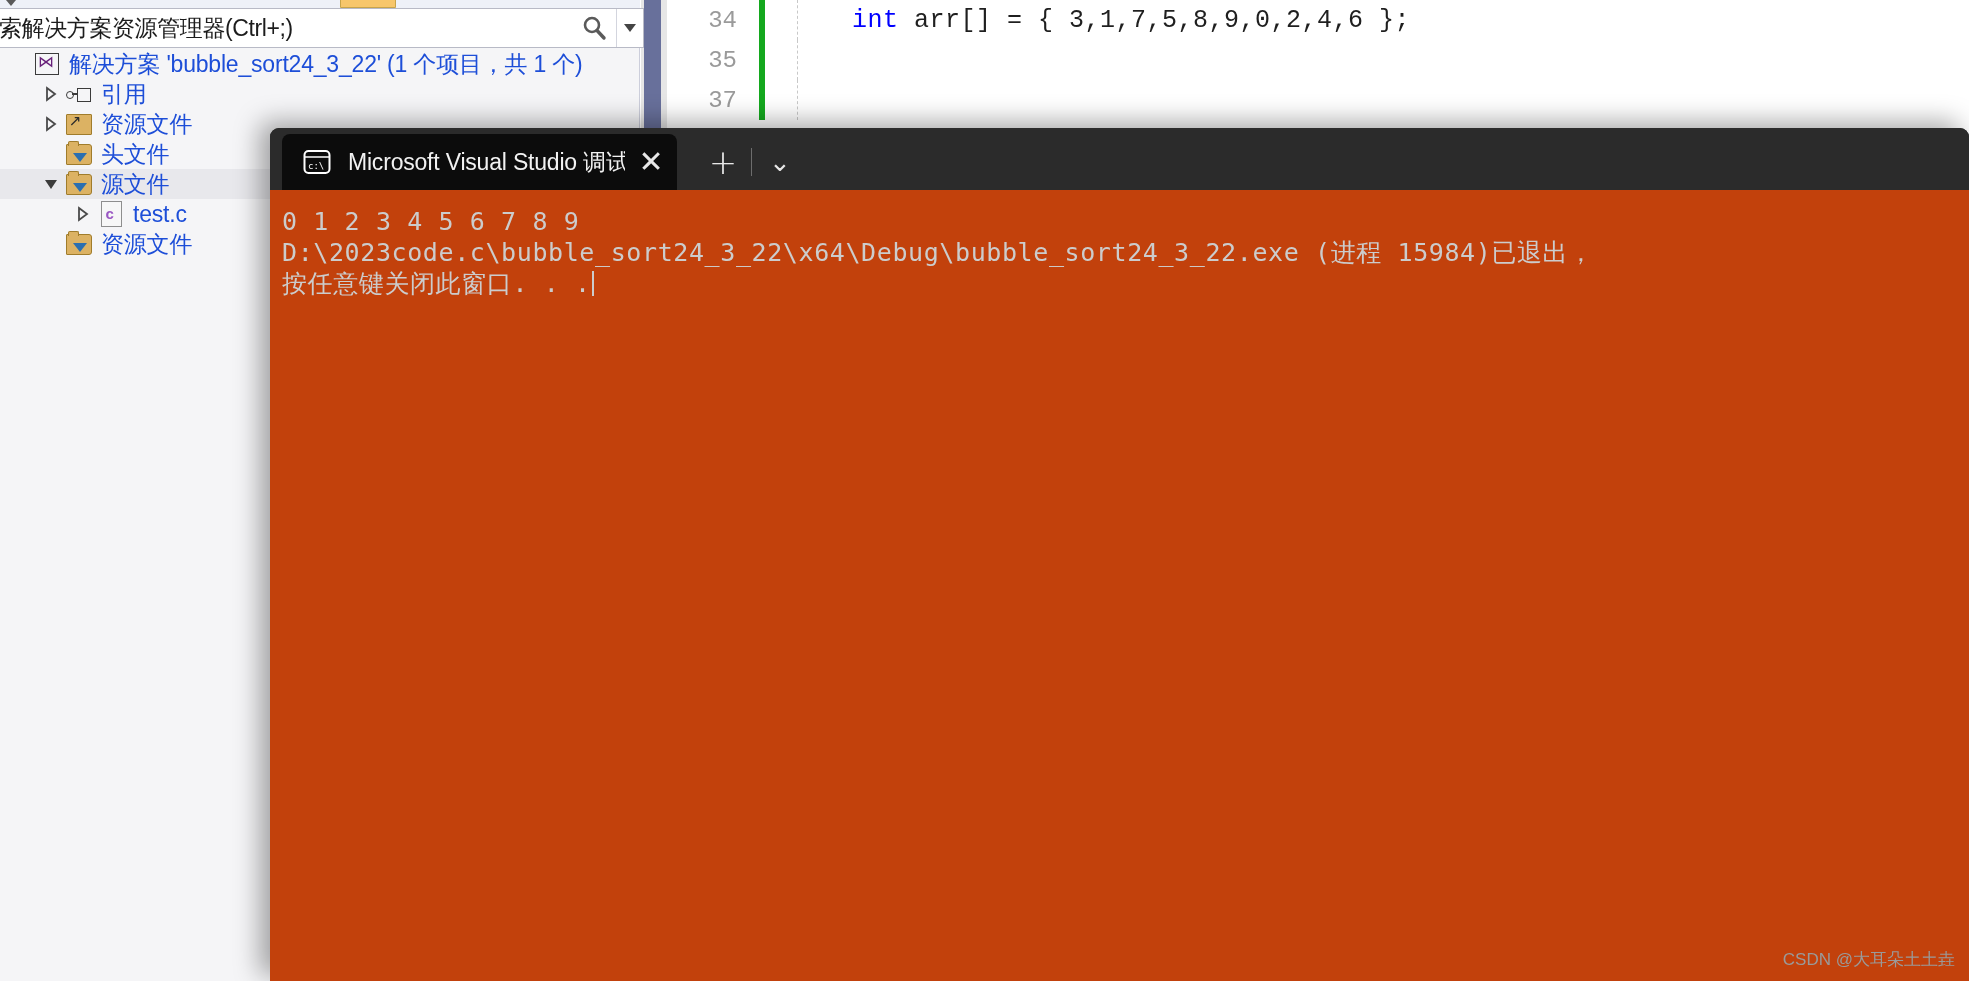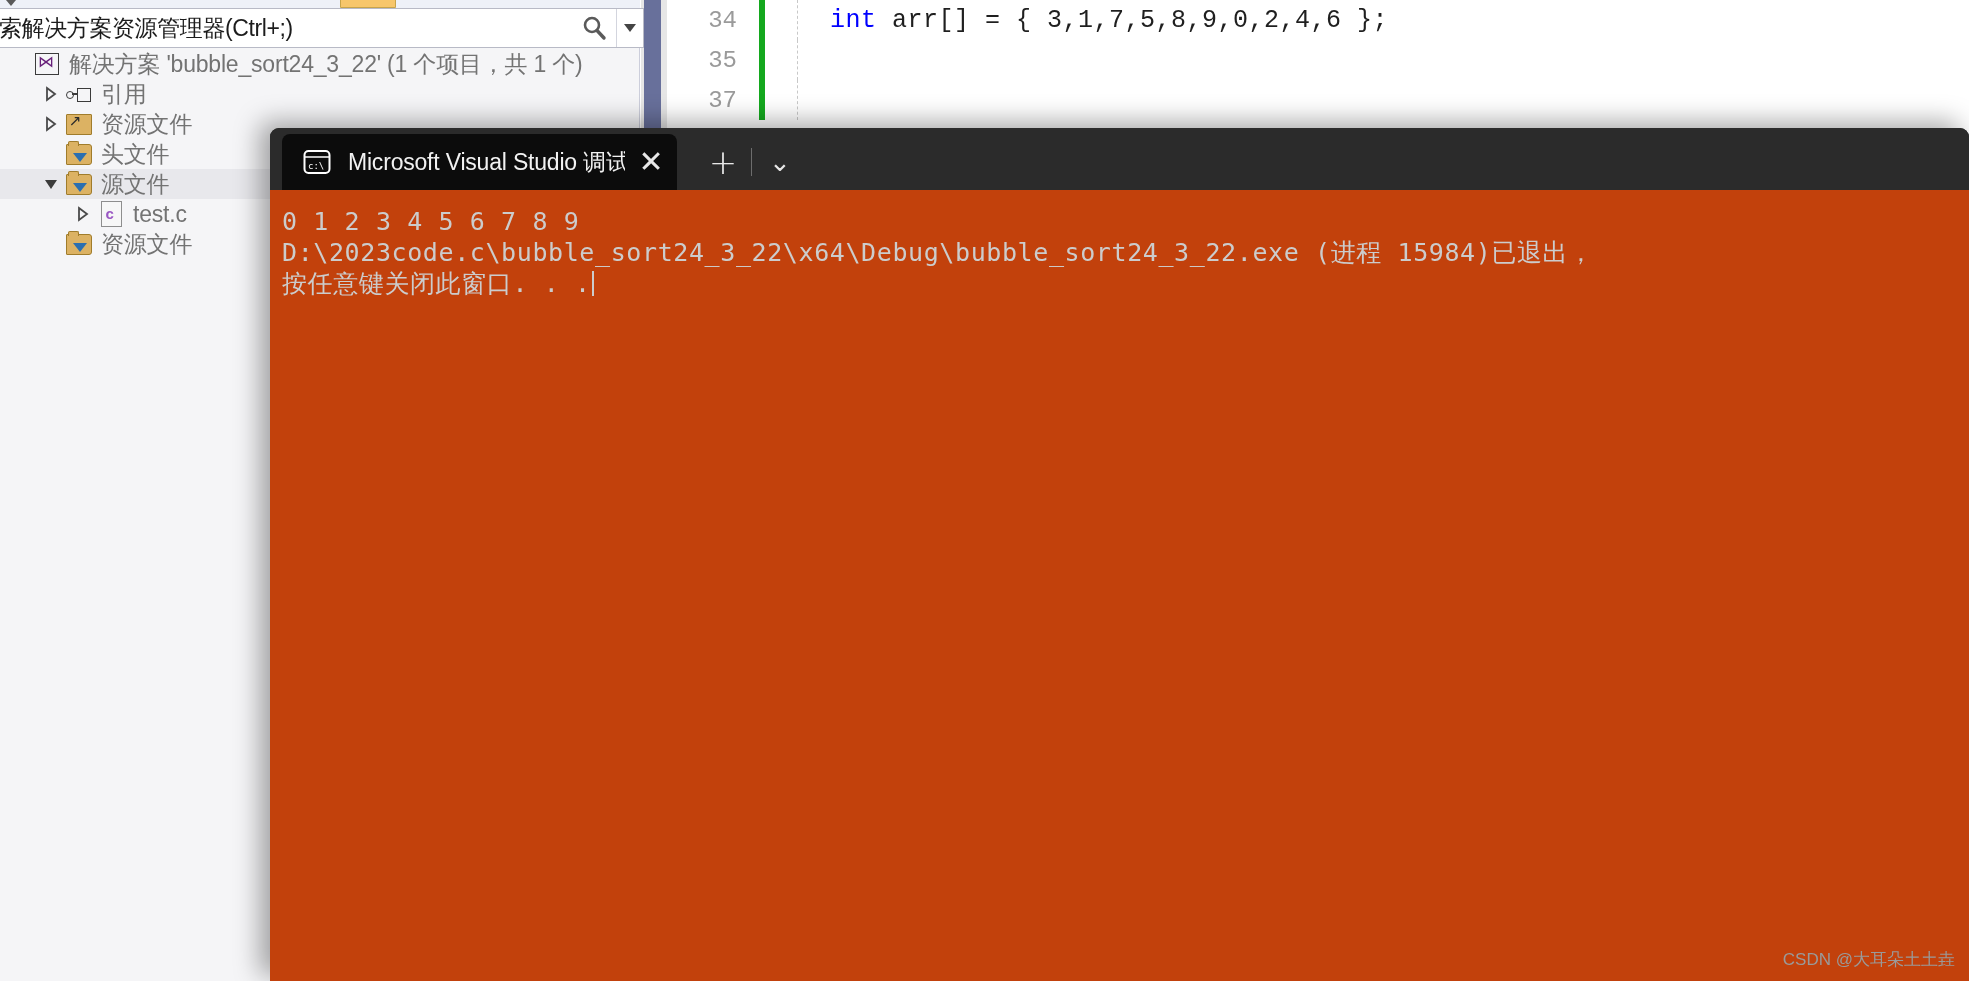--- a/index.html
+++ b/index.html
@@ -132,21 +132,21 @@
     width: 30px;
     height: 30px;
     flex: 0 0 auto;
     display: flex;
     align-items: center;
     justify-content: center;
     margin-right: 7px;
   }
   .tw-label {
     font-size: 23px;
-    color: #737373;
+    color: #1d4ed8;
     font-family: "Liberation Sans", sans-serif;
     letter-spacing: -0.2px;
   }
   .tw-label.bold { font-weight: bold; }
 
   
   .ico-folder {
     width: 24px; height: 19px;
     background: #dcb263;
     border: 1.5px solid #a07c2b;
@@ -310,21 +310,21 @@
     height: 40px;
     border-left: 1px dashed #c8c8c8;
     flex: 0 0 auto;
     margin-left: 32px;
   }
   .code-text {
     font-size: 25px;
     font-family: "Liberation Mono", monospace;
     white-space: pre;
     color: #1f1f1f;
-    margin-left: 31px;
+    margin-left: 53px;
     letter-spacing: 0.5px;
   }
   .kw  { color: #0000ff; }
   .punct { color: #1f1f1f; }
 
   
   #console-window {
     position: absolute;
     left: 270px; top: 128px;
     width: 1699px; height: 853px;

